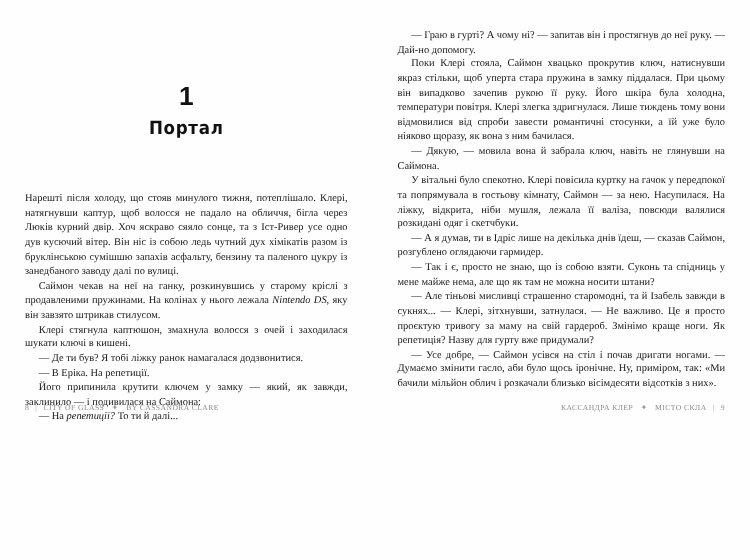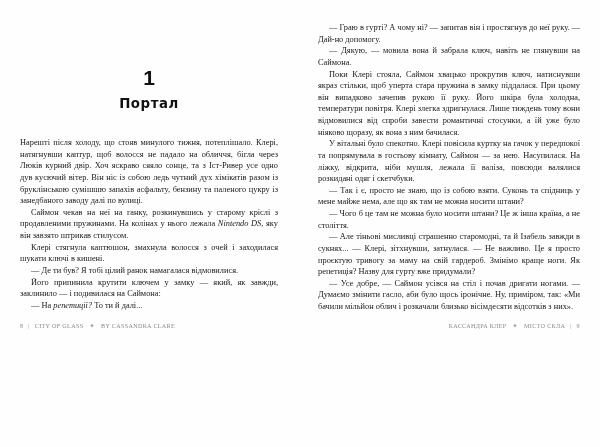--- a/index.html
+++ b/index.html
@@ -51,21 +51,21 @@
   .chapter-title {
     font-family: "DejaVu Sans", "Liberation Sans", sans-serif;
     font-size: 14.5px;
     font-weight: 700;
     letter-spacing: 0.6px;
     color: #111;
     margin: 0;
     transform: scaleX(0.92);
   }
   .body-text {
-    margin-top: 26px;
+    margin-top: 42px;
     flex: 1 1 auto;
   }
   .page-right .body-text {
     margin-top: 0;
   }
   p.para {
     margin: 0;
     text-align: justify;
     text-justify: inter-word;
     font-size: 8.35px;
@@ -120,44 +120,45 @@
 
     <div class="chapter-head">
       <div class="chapter-number">1</div>
       <div class="chapter-title">Портал</div>
     </div>
 
     <div class="body-text">
         <p class="para noindent">Нарешті після холоду, що стояв минулого тижня, потеплішало. Клері, натягнувши каптур, щоб волосся не падало на обличчя, бігла через Люків курний двір. Хоч яскраво сяяло сонце, та з Іст-Ривер усе одно дув кусючий вітер. Він ніс із собою ледь чутний дух хімікатів разом із бруклінською сумішшю запахів асфальту, бензину та паленого цукру із занедбаного заводу далі по вулиці.</p>
         <p class="para">Саймон чекав на неї на ганку, розкинувшись у старому кріслі з продавленими пружинами. На колінах у нього лежала <em>Nintendo DS</em>, яку він завзято штрикав стилусом.</p>
         <p class="para">Клері стягнула каптюшон, змахнула волосся з очей і заходилася шукати ключі в кишені.</p>
-        <p class="para">— Де ти був? Я тобі цілий ранок намагалася відмовилися.</p>
+        <p class="para">— Де ти був? Я тобі ліжку ранок намагалася додзвонитися.</p>
+        <p class="para">— В Еріка. На репетиції.</p>
         <p class="para">Його припинила крутити ключем у замку — який, як завжди, заклинило — і подивилася на Саймона:</p>
         <p class="para">— На <em>репетиції?</em> То ти й далі...</p>
       </div>
 
     <div class="footer footer-left">
       <span class="pageno">8</span>
       <span class="bar">|</span>
       <span>CITY OF GLASS</span>
       <span class="sep">✦</span>
       <span>BY CASSANDRA CLARE</span>
     </div>
 
   </div>
 
   <div class="page page-right">
 
     <div class="body-text">
         <p class="para">— Граю в гурті? А чому ні? — запитав він і простягнув до неї руку. — Дай-но допомогу.</p>
+        <p class="para">Поки Клері стояла, Саймон хвацько прокрутив ключ, натиснувши якраз стільки, щоб уперта стара пружина в замку піддалася. При цьому він випадково зачепив рукою її руку. Його шкіра була холодна, температури повітря. Клері злегка здригнулася. Лише тиждень тому вони відмовилися від спроби завести романтичні стосунки, а їй уже було ніяково щоразу, як вона з ним бачилася.</p>
         <p class="para">— Дякую, — мовила вона й забрала ключ, навіть не глянувши на Саймона.</p>
-        <p class="para">Поки Клері стояла, Саймон хвацько прокрутив ключ, натиснувши якраз стільки, щоб уперта стара пружина в замку піддалася. При цьому він випадково зачепив рукою її руку. Його шкіра була холодна, температури повітря. Клері злегка здригнулася. Лише тиждень тому вони відмовилися від спроби завести романтичні стосунки, а їй уже було ніяково щоразу, як вона з ним бачилася.</p>
         <p class="para">У вітальні було спекотно. Клері повісила куртку на гачок у передпокої та попрямувала в гостьову кімнату, Саймон — за нею. Насупилася. На ліжку, відкрита, ніби мушля, лежала її валіза, повсюди валялися розкидані одяг і скетчбуки.</p>
+        <p class="para">— А я думав, ти в Ідріс лише на декілька днів їдеш, — сказав Саймон, розгублено оглядаючи гармидер.</p>
         <p class="para">— Так і є, просто не знаю, що із собою взяти. Суконь та спідниць у мене майже нема, але що як там не можна носити штани?</p>
-        <p class="para">— Чого б це там не можна було носити штани? Це ж інша країна, а не століття.</p>
         <p class="para">— Але тіньові мисливці страшенно старомодні, та й Ізабель завжди в сукнях... — Клері, зітхнувши, затнулася. — Не важливо. Це я просто проєктую тривогу за маму на свій гардероб. Змінімо краще ноги. Як репетиція? Назву для гурту вже придумали?</p>
         <p class="para">— Усе добре, — Саймон усівся на стіл і почав дригати ногами. — Думаємо змінити гасло, аби було щось іронічне. Ну, приміром, так: «Ми бачили мільйон облич і розкачали близько вісімдесяти відсотків з них».</p>
       </div>
 
     <div class="footer footer-right">
       <span>КАССАНДРА КЛЕР</span>
       <span class="sep">✦</span>
       <span>МІСТО СКЛА</span>
       <span class="bar">|</span>
       <span class="pageno">9</span>

